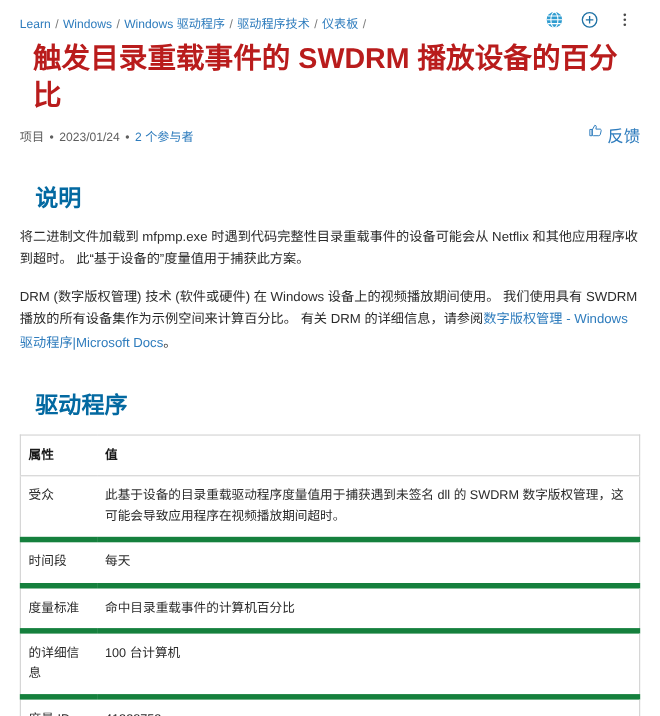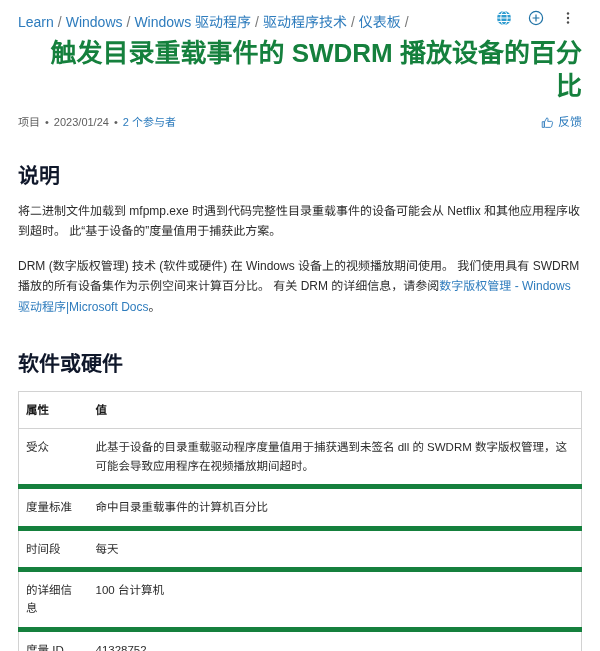--- a/index.html
+++ b/index.html
@@ -12,21 +12,21 @@
     padding: 10px 18px 24px 18px;
   }
   
   .topbar {
     display: flex;
     align-items: flex-start;
     justify-content: space-between;
     margin-bottom: 6px;
   }
   .breadcrumb {
-    font-size: 14px;
+    font-size: 11px;
     line-height: 18px;
     color: #5e5e5e;
     padding-top: 3px;
   }
   .breadcrumb a {
     color: #2e7cbd;
     text-decoration: none;
     cursor: pointer;
   }
   .crumb-sep { color: #7a7a7a; margin: 0 4px; }
@@ -39,45 +39,44 @@
   }
   .icon-btn svg { display: block; }
 
   
   h1 {
     font-size: 26px;
     line-height: 1.25;
     font-weight: 700;
     letter-spacing: 0;
     margin: 6px 0 10px 12px;
-    color: #15803d;
-    text-align: right;
+    color: #b91c1c;
   }
   .meta-row {
     display: flex;
     justify-content: space-between;
     align-items: center;
     font-size: 11px;
     color: #5e5e5e;
     margin-bottom: 26px;
   }
   .meta-left .dot { margin: 0 5px; color: #5e5e5e; }
   .meta-left a { color: #2e7cbd; text-decoration: none; cursor: pointer; }
   .feedback-link {
-    display: inline-flex; align-items: flex-end; gap: 4px;
-    color: #2e7cbd; font-size: 12px; text-decoration: none; cursor: pointer;
+    display: inline-flex; align-items: flex-start; gap: 4px;
+    color: #2e7cbd; font-size: 15px; text-decoration: none; cursor: pointer;
   }
   .feedback-link svg { display: block; }
 
   
   h2 {
     font-size: 21px;
     font-weight: 700;
-    color: #0f172a;
-    margin: 30px 0 12px 0;
+    color: #0369a1;
+    margin: 30px 0 12px 14px;
   }
   p {
     font-size: 12px;
     line-height: 1.7;
     margin: 0 0 14px 0;
     color: #2b2b2b;
   }
   p a { color: #2e7cbd; text-decoration: none; cursor: pointer; }
 
   
@@ -145,45 +144,45 @@
       </svg>
     </span>
     <span>反馈</span>
   </a>
 </div>
 
 <h2>说明</h2>
 <p>将二进制文件加载到 mfpmp.exe 时遇到代码完整性目录重载事件的设备可能会从 Netflix 和其他应用程序收到超时。 此“基于设备的”度量值用于捕获此方案。</p>
 <p><span>DRM (数字版权管理) 技术 (软件或硬件) 在 Windows 设备上的视频播放期间使用。 我们使用具有 SWDRM 播放的所有设备集作为示例空间来计算百分比。 有关 DRM 的详细信息，请参阅</span><a>数字版权管理 - Windows 驱动程序|Microsoft Docs</a><span>。</span></p>
 
-<h2>软件或硬件</h2>
+<h2>驱动程序</h2>
 
 <table>
   <colgroup>
       <col class="attr-col">
       <col>
     </colgroup>
   <thead>
     <tr>
       <th>属性</th>
       <th>值</th>
     </tr>
   </thead>
   <tbody>
     <tr>
       <td>受众</td>
       <td>此基于设备的目录重载驱动程序度量值用于捕获遇到未签名 dll 的 SWDRM 数字版权管理，这可能会导致应用程序在视频播放期间超时。</td>
     </tr>
     <tr>
+      <td>时间段</td>
+      <td>每天</td>
+    </tr>
+    <tr>
       <td>度量标准</td>
       <td>命中目录重载事件的计算机百分比</td>
-    </tr>
-    <tr>
-      <td>时间段</td>
-      <td>每天</td>
     </tr>
     <tr>
       <td>的详细信息</td>
       <td>100 台计算机</td>
     </tr>
     <tr>
       <td>度量 ID</td>
       <td>41328752</td>
     </tr>
   </tbody>

